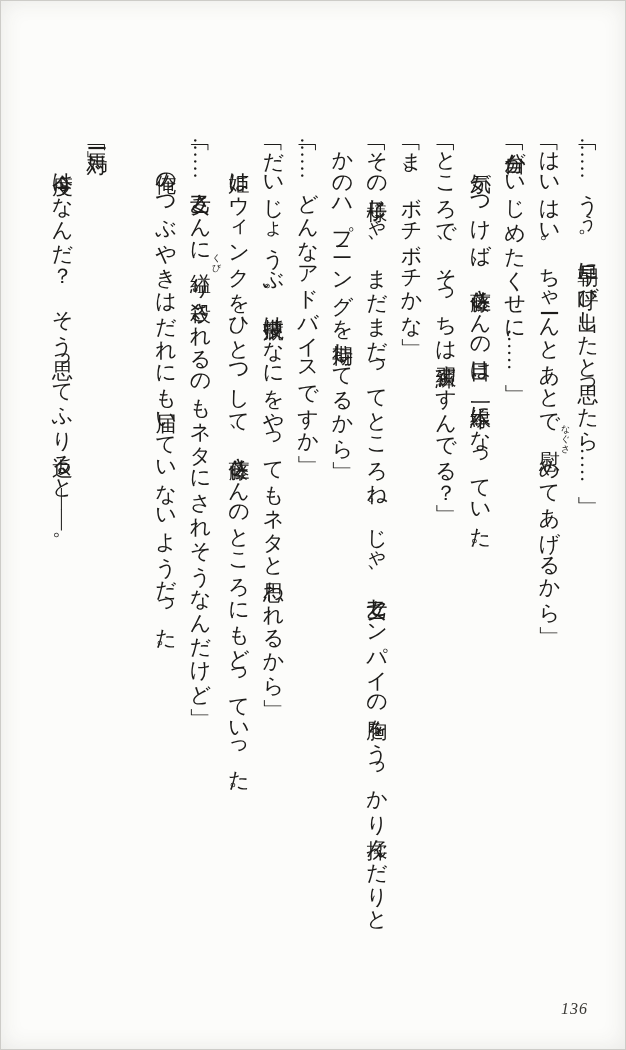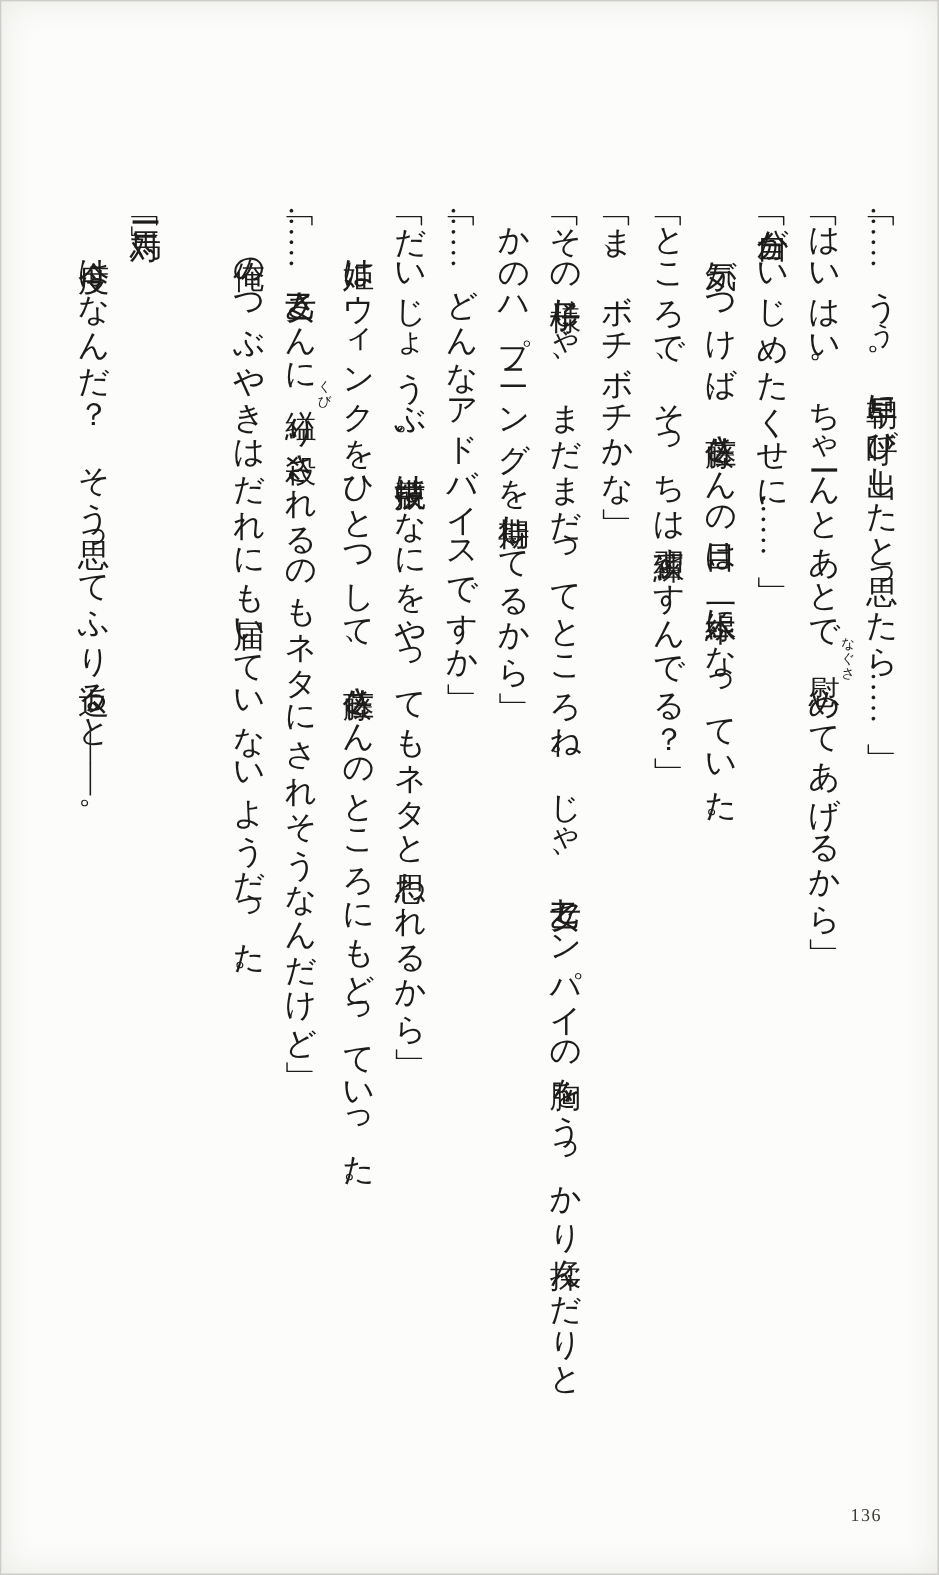--- a/index.html
+++ b/index.html
@@ -45,21 +45,22 @@
   ruby { ruby-align: center; }
   rt {
     font-size: 9px;
     letter-spacing: 0;
     color: #1d1c1a;
   }
   .page-number {
     position: absolute;
     right: 37px;
     bottom: 31px;
-    font-size: 12px;
+    font-size: 16px;
+    font-style: italic;
     color: #3a3935;
     letter-spacing: 1px;
   }
 </style>
 </head>
 <body>
 
 <div class="page">
   <div class="text-block">
       <p class="line">「……うぅ。早朝に呼び出したと思ったら……」</p>

